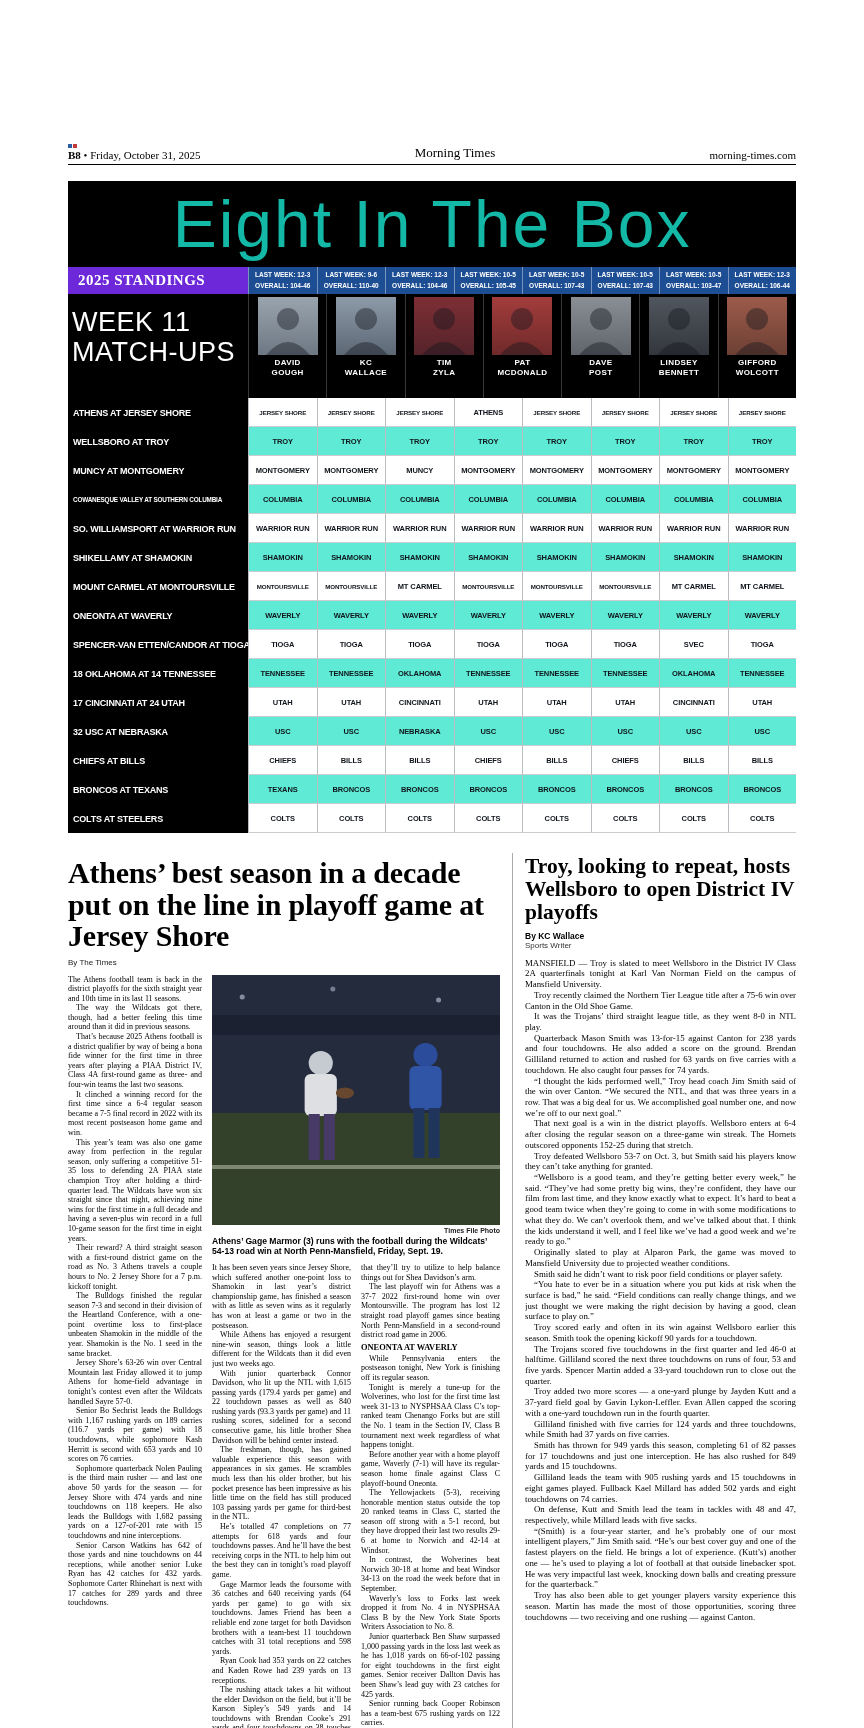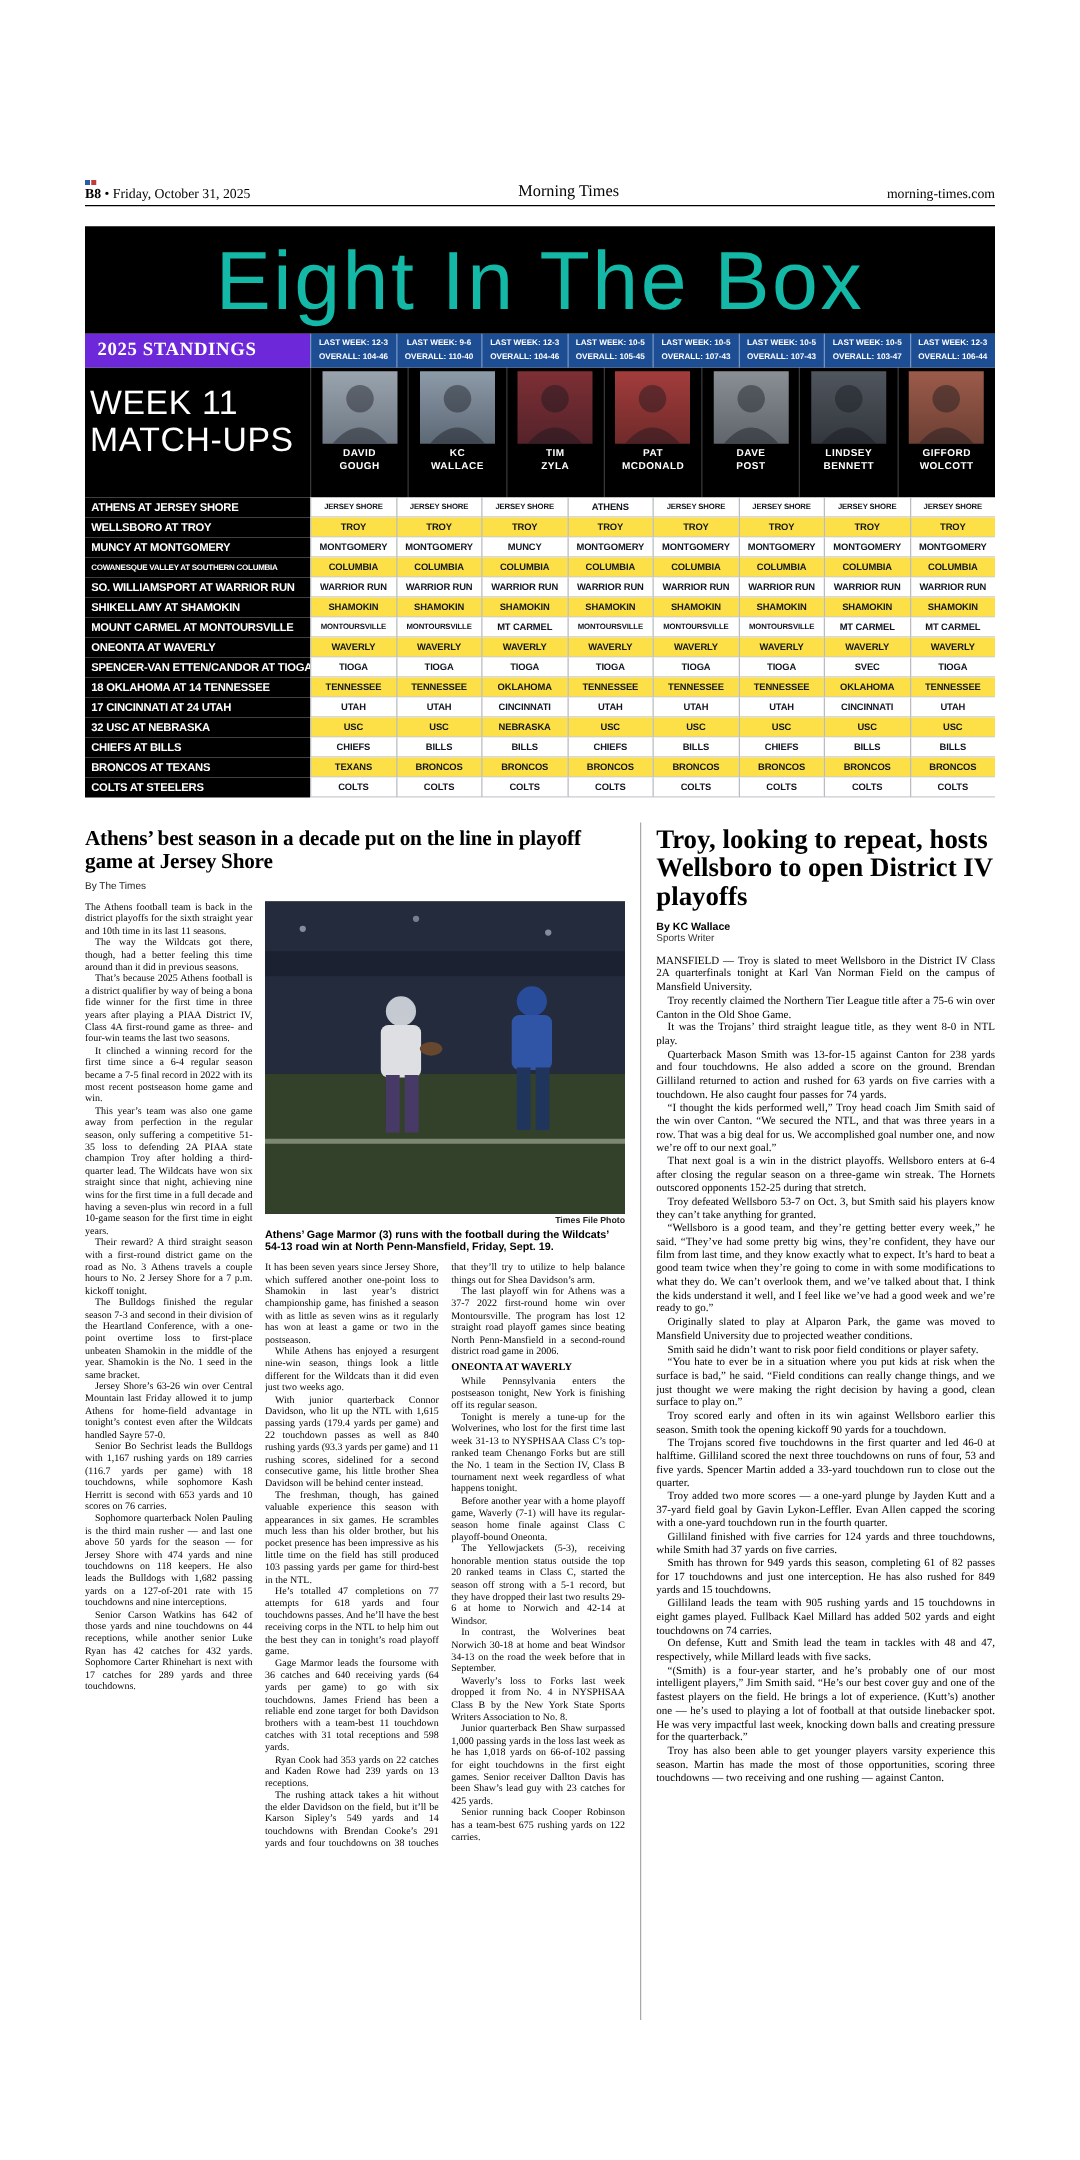--- a/index.html
+++ b/index.html
@@ -38,32 +38,32 @@
   .p1 { background:linear-gradient(#8d9aa8,#5d6875); }
   .p2 { background:linear-gradient(#7d2f35,#55232a); }
   .p3 { background:linear-gradient(#5a6570,#3a424c); }
   .p4 { background:linear-gradient(#a33c3c,#702a2a); }
   .p5 { background:linear-gradient(#8a8f96,#60656c); }
   .p6 { background:linear-gradient(#50565e,#33373d); }
   .p7 { background:linear-gradient(#9c5b4a,#6d4034); }
   .pname { color:#fff; font-family:"Liberation Sans", sans-serif; font-weight:bold; font-size:8px; line-height:1.3; text-align:center; margin-top:3px; letter-spacing:.4px; }
 
   
-  .grid-row { display:flex; height:16px; }
+  .grid-row { display:flex; height:29px; }
   .matchup { width:180px; background:#000; color:#fff; font-family:"Liberation Sans", sans-serif; font-weight:bold; font-size:9px; display:flex; align-items:center; padding-left:5px; letter-spacing:-.2px; white-space:nowrap; overflow:hidden; }
   .matchup.small { font-size:6.4px; }
   .pick { flex:1; display:flex; align-items:center; justify-content:center; font-family:"Liberation Sans", sans-serif; font-weight:bold; font-size:7.5px; color:#10151c; background:#fff; border-left:1px solid #b9bcc0; border-bottom:1px solid #caccd0; white-space:nowrap; overflow:hidden; letter-spacing:-.1px; }
-  .grid-row.alt .pick { background:#fde047; }
+  .grid-row.alt .pick { background:#5eead4; }
   .pick.tiny { font-size:6.2px; }
 
   
   .articles { display:flex; margin-top:20px; }
   .article-left { width:432px; flex:none; }
   .article-right { flex:1; margin-left:12px; padding-left:12px; border-left:1px solid #aaa; }
-  .headline-left { font-size:17px; line-height:1.05; margin:4px 0 6px; font-weight:bold; letter-spacing:-.2px; }
+  .headline-left { font-size:30px; line-height:1.05; margin:4px 0 6px; font-weight:bold; letter-spacing:-.2px; }
   .headline-right { font-size:21.5px; line-height:1.08; margin:2px 0 6px; font-weight:bold; }
   .byline { font-family:"Liberation Sans", sans-serif; font-size:8px; color:#222; margin-bottom:8px; }
   .byline-b { font-family:"Liberation Sans", sans-serif; font-size:8.5px; font-weight:bold; }
   .byline-t { font-family:"Liberation Sans", sans-serif; font-size:8px; color:#333; margin-bottom:8px; }
   .left-body { display:flex; gap:10px; height:895px; overflow:hidden; }
   .col1 { width:134px; flex:none; font-size:8px; line-height:1.2; text-align:justify; }
   .right-wrap { flex:1; display:flex; flex-direction:column; min-width:0; }
   .main-photo { height:250px; position:relative; overflow:hidden; background:#11141c; flex:none; }
   .credit { font-family:"Liberation Sans", sans-serif; font-size:7px; font-weight:bold; text-align:right; color:#222; margin:2px 0; }
   .caption { font-family:"Liberation Sans", sans-serif; font-size:8.6px; font-weight:bold; line-height:1.25; margin-bottom:6px; }

